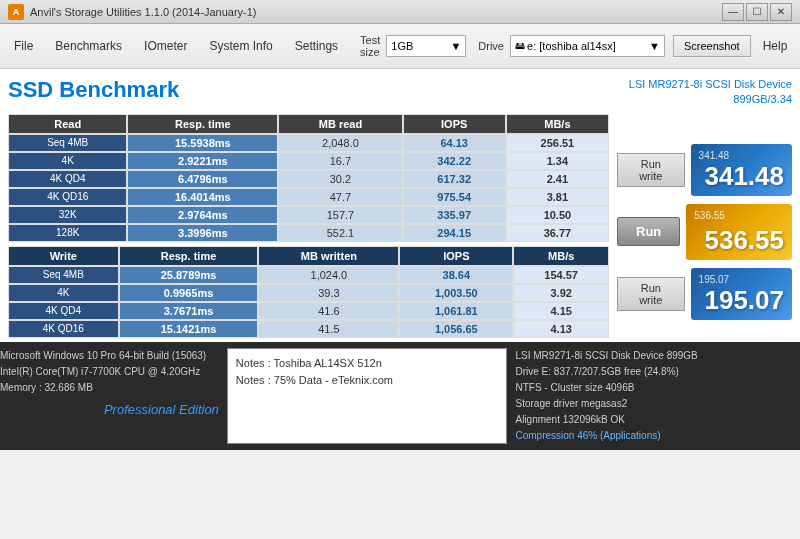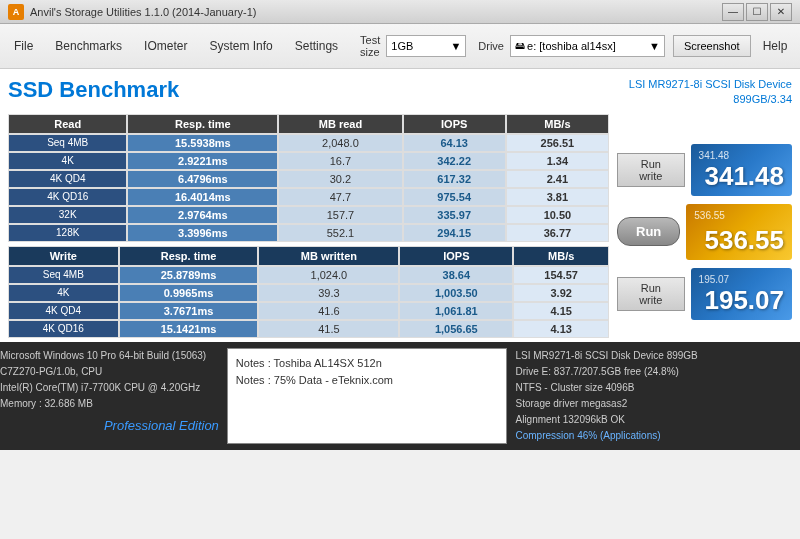--- a/index.html
+++ b/index.html
@@ -53,21 +53,21 @@
     .bench-table .data-row td.mbread { background: #c8d8e8; color: #333; }
     .bench-table .data-row td.iops-val { background: #c8d8e8; color: #1a5a8a; font-weight: bold; }
     .bench-table .data-row td.mbs-val { background: #dce8f5; color: #333; font-weight: bold; }
     
     .write-header td { background: #1a3a5c !important; }
 
     
     .bench-content { display: flex; gap: 8px; }
     .bench-left { flex: 1; }
     .bench-right { width: 175px; display: flex; flex-direction: column; gap: 6px; padding-top: 30px; }
-    .run-btn { padding: 6px 18px; background: linear-gradient(to bottom, #b8b8b8, #888888); border: 1px solid #666; color: #fff; font-size: 13px; font-weight: bold; cursor: pointer; border-radius: 13px; }
+    .run-btn { padding: 6px 18px; background: linear-gradient(to bottom, #b8b8b8, #888888); border: 1px solid #666; color: #fff; font-size: 13px; font-weight: bold; cursor: pointer; border-radius: 2px; }
     .run-read-btn { padding: 4px 12px; background: linear-gradient(to bottom, #e8e8e8, #cccccc); border: 1px solid #999; color: #333; font-size: 11px; cursor: pointer; }
     .run-write-btn { padding: 4px 12px; background: linear-gradient(to bottom, #e8e8e8, #cccccc); border: 1px solid #999; color: #333; font-size: 11px; cursor: pointer; }
 
     .score-box { position: relative; height: 52px; border-radius: 3px; overflow: hidden; }
     .score-box-blue { background: linear-gradient(135deg, #1a5a9a 0%, #2878c8 50%, #4a9ae8 100%); padding-left: 28px; }
     .score-box-gold { background: linear-gradient(135deg, #c87800 0%, #e8a800 50%, #f8c830 100%); }
     .score-small { position: absolute; top: 6px; left: 8px; font-size: 10px; color: rgba(255,255,255,0.8); }
     .score-large { position: absolute; bottom: 4px; right: 8px; font-size: 26px; font-weight: bold; color: white; text-shadow: 1px 1px 3px rgba(0,0,0,0.4); }
 
     
@@ -252,21 +252,20 @@
           <span class="score-large">195.07</span>
         </div>
       </div>
     </div>
   </div>
 </div>
 
 <div class="bottom-bar">
   <div class="bottom-col">
     <div>Microsoft Windows 10 Pro 64-bit Build (15063)</div>
-    <div>C7Z270-PG/1.0b, CPU</div>
     <div>Intel(R) Core(TM) i7-7700K CPU @ 4.20GHz</div>
     <div>Memory : 32.686 MB</div>
     <div class="pro-edition">Professional Edition</div>
   </div>
   <div class="bottom-col center-col">
     <div>Notes : Toshiba AL14SX 512n</div>
     <div>Notes : 75% Data - eTeknix.com</div>
   </div>
   <div class="bottom-col right-col">
     <div>LSI MR9271-8i SCSI Disk Device 899GB</div>

